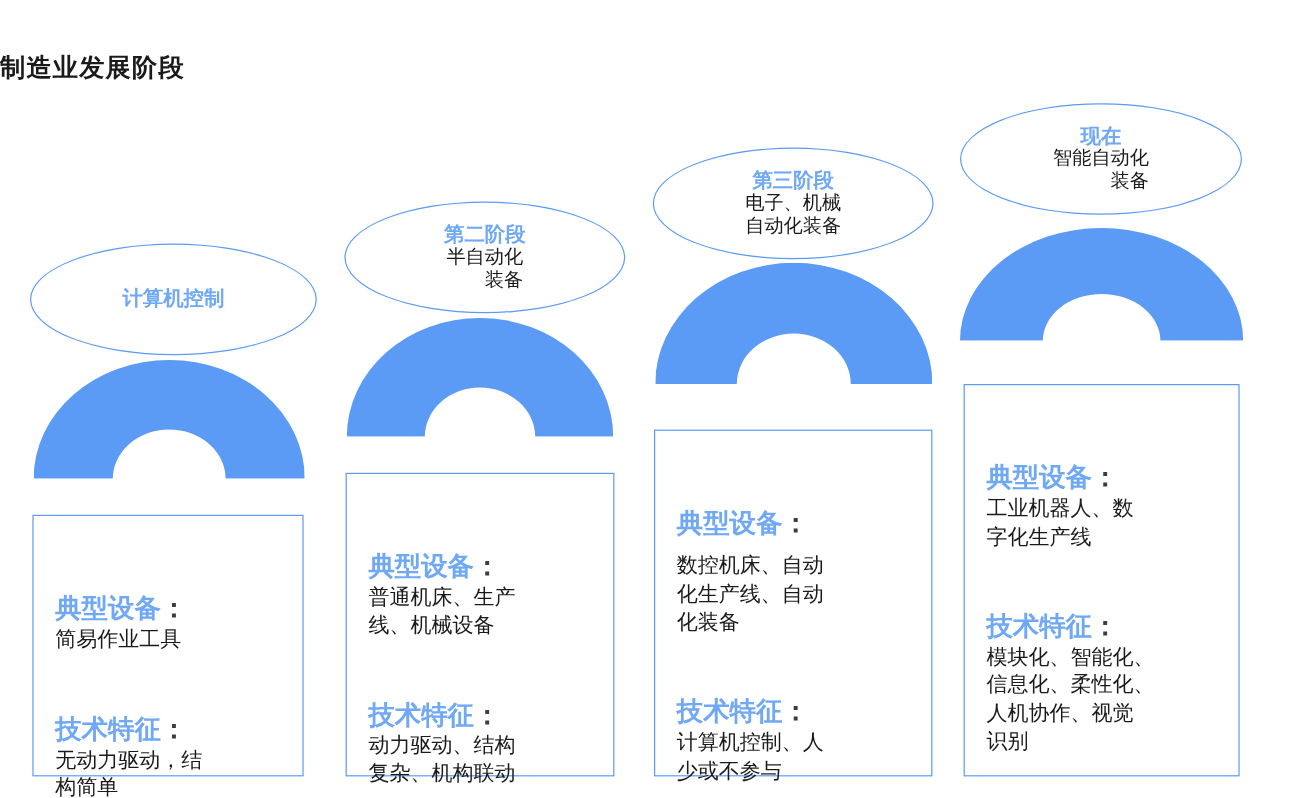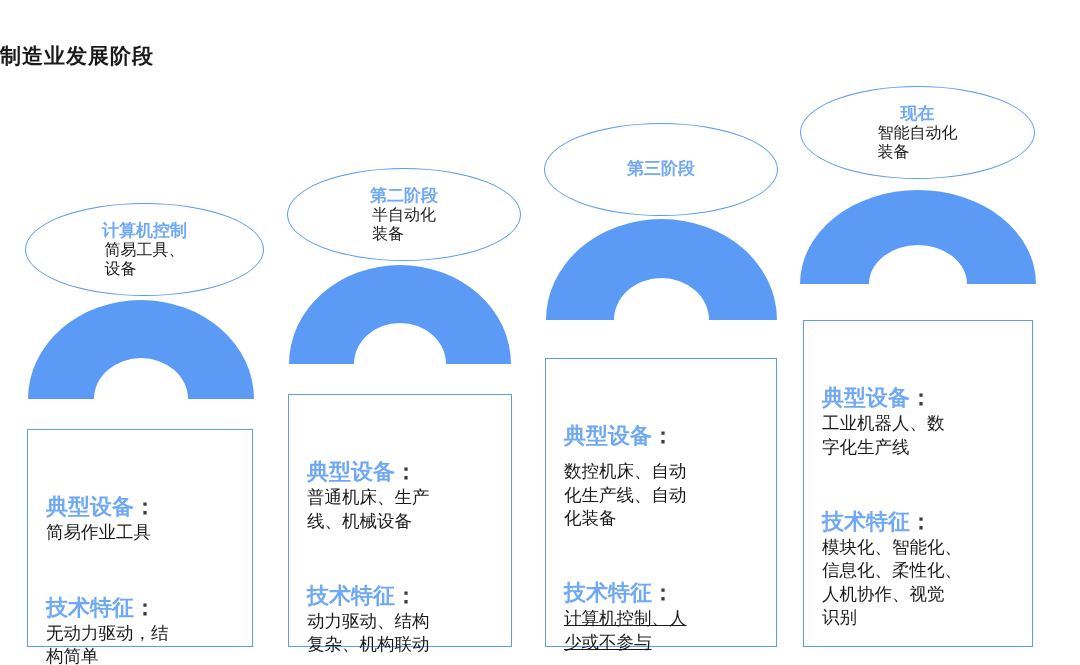--- a/index.html
+++ b/index.html
@@ -49,21 +49,21 @@
   }
   .stage-name {
     color: #6FA8F5;
     font-size: 17px;
     font-weight: bold;
     white-space: nowrap;
   }
   .stage-sub {
     color: #1a1a1a;
     font-size: 16px;
-    text-align: left;
+    text-align: right;
     white-space: pre-line;
     font-weight: 500;
   }
 
   
   .arch {
     position: absolute;
     z-index: 1;
     overflow: hidden;
   }
@@ -99,22 +99,20 @@
 </style>
 </head>
 <body>
 
 <div id="page-title">制造业发展阶段</div>
 
 <div class="stage">
 
   <div class="stage-ellipse" style="left:25px; top:203px; width:239px; height:93px;">
     <div class="stage-name">计算机控制</div>
-    <div class="stage-sub">简易工具、
-设备</div>
   </div>
 
   <div class="arch" style="left:28px; top:300px; width:226px; height:99px;">
     <svg width="226" height="99" viewBox="0 0 226 99" xmlns="http://www.w3.org/2000/svg" aria-hidden="true">
       <path d="M0,99 L0,99 A113,99 0 0 1 226,99 L160,99 A47,41 0 0 0 66,99 Z" fill="#5B9BF5"></path>
     </svg>
   </div>
 
   <div class="info-card" style="left:27px; top:429px; width:226px; height:218px;">
     <div class="card-label"><span>典型设备</span><span class="colon">：</span></div>
@@ -148,35 +146,37 @@
     <div class="card-value" style="white-space:pre-line;">动力驱动、结构
 复杂、机构联动</div>
   </div>
 
 </div>
 
 <div class="stage">
 
   <div class="stage-ellipse" style="left:544px; top:123px; width:234px; height:93px;">
     <div class="stage-name">第三阶段</div>
+    <div class="stage-sub">电子、机械
+自动化装备</div>
   </div>
 
   <div class="arch" style="left:546px; top:219px; width:231px; height:101px;">
     <svg width="231" height="101" viewBox="0 0 231 101" xmlns="http://www.w3.org/2000/svg" aria-hidden="true">
       <path d="M0,101 L0,101 A115.5,101 0 0 1 231,101 L163,101 A47.5,42 0 0 0 68,101 Z" fill="#5B9BF5"></path>
     </svg>
   </div>
 
   <div class="info-card" style="left:545px; top:358px; width:232px; height:289px;">
     <div class="card-label"><span>典型设备</span><span class="colon">：</span></div>
     <div class="card-value" style="white-space:pre-line;margin-top:10px;">数控机床、自动
 化生产线、自动
 化装备</div>
     <div class="card-label"><span>技术特征</span><span class="colon">：</span></div>
-    <div class="card-value" style="white-space:pre-line;text-decoration:underline;">计算机控制、人
+    <div class="card-value" style="white-space:pre-line;">计算机控制、人
 少或不参与</div>
   </div>
 
 </div>
 
 <div class="stage">
 
   <div class="stage-ellipse" style="left:800px; top:86px; width:235px; height:93px;">
     <div class="stage-name">现在</div>
     <div class="stage-sub">智能自动化

